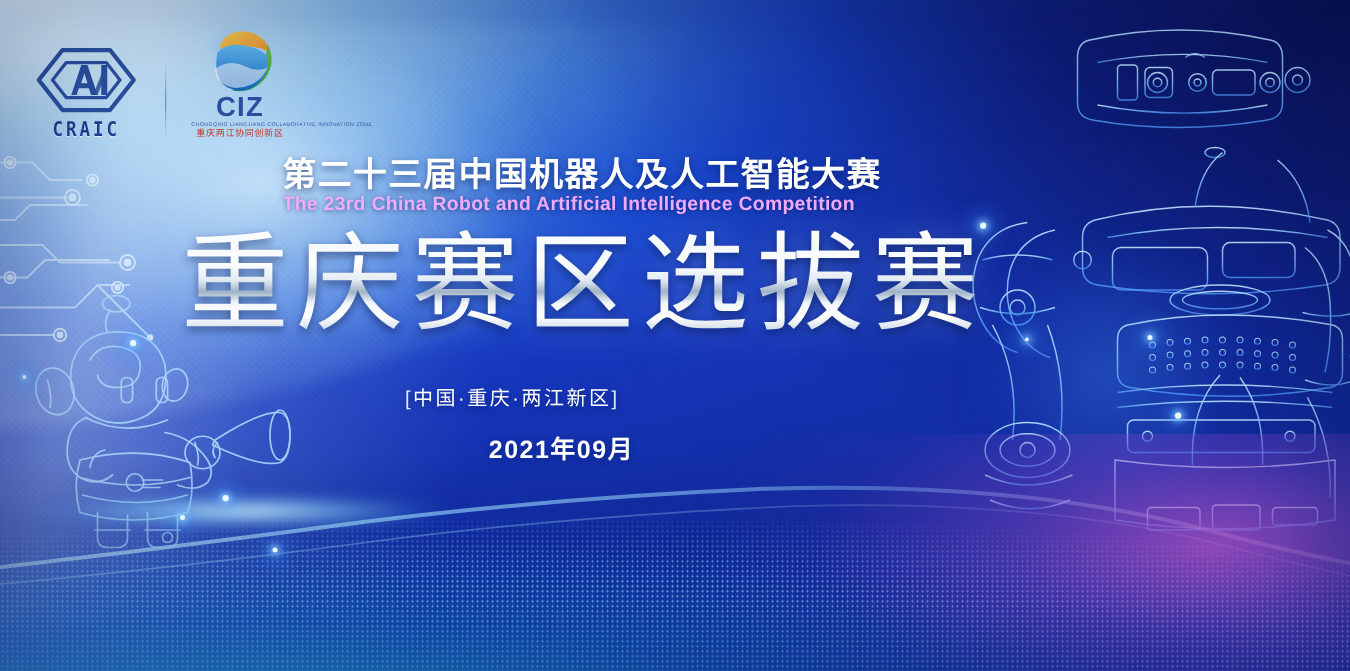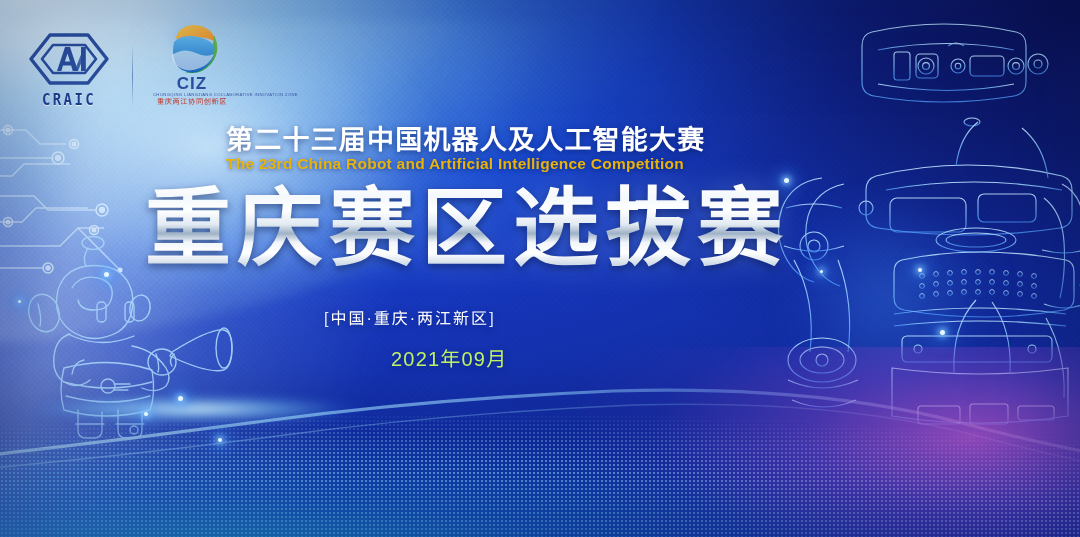--- a/index.html
+++ b/index.html
@@ -113,44 +113,44 @@
     color:#1d3f8f;
     text-shadow:0 1px 0 rgba(255,255,255,.75);
     transform:scaleY(1.15);
   }
   .logo-divider { width:1px; height:62px; background:linear-gradient(to bottom, rgba(40,80,160,0), rgba(40,80,160,.55), rgba(40,80,160,0)); }
   .logo-ciz { width:78px; text-align:center; }
   .ciz-mark { width:56px; height:52px; display:block; margin:0 auto; }
   .ciz-word {
     margin-top:1px;
     font-family:"Liberation Sans", sans-serif;
-    font-weight:700; font-size:17px; letter-spacing:1px; color:#2b4fa0;
+    font-weight:700; font-size:22px; letter-spacing:1px; color:#2b4fa0;
     line-height:1;
   }
   .ciz-en { font-size:4.2px; letter-spacing:.35px; color:#3a5aa8; line-height:1.3; white-space:nowrap; }
   .ciz-cn { font-size:7.2px; letter-spacing:.6px; color:#c0392b; font-weight:400; line-height:1.35; white-space:nowrap; }
 
   .title-cn {
     position:absolute; left:226px; top:118px;
     font-size:27px; font-weight:700; letter-spacing:1.2px;
     color:#ffffff;
     text-shadow:0 2px 6px rgba(6,24,90,.55);
     white-space:nowrap;
   }
   .title-en {
     position:absolute; left:226px; top:155px;
     font-size:15.5px; font-weight:700; letter-spacing:.25px;
-    color:#eab308;
+    color:#f0abfc;
     text-shadow:0 1px 4px rgba(6,24,90,.55);
     white-space:nowrap;
   }
 
   .headline {
     position:absolute; left:145px; top:183px;
-    font-size:86px; font-weight:700; letter-spacing:6px;
+    font-size:86px; font-weight:400; letter-spacing:6px;
     line-height:1.05;
     white-space:nowrap;
     background:linear-gradient(to bottom,
         #ffffff 0%, #f4f8fc 16%, #ffffff 30%,
         #e2eaf2 46%, #9fb2c6 56%, #f2f6fa 66%,
         #ffffff 78%, #c9d6e4 92%, #8d9fb4 100%);
     -webkit-background-clip:text; background-clip:text;
     -webkit-text-fill-color:transparent; color:transparent;
     filter:drop-shadow(0 3px 4px rgba(4,18,70,.55)) drop-shadow(0 0 14px rgba(150,200,255,.30));
   }
@@ -159,22 +159,22 @@
     position:absolute; left:324px; top:305px;
     font-size:16px; font-weight:400; letter-spacing:2px;
     color:#ffffff;
     text-shadow:0 2px 6px rgba(6,24,90,.5);
     white-space:nowrap;
   }
   .place .bk { color:#dfeaff; font-weight:300; }
 
   .date {
     position:absolute; left:391px; top:343px;
-    font-size:20px; font-weight:400; letter-spacing:1.2px;
-    color:#bef264;
+    font-size:20px; font-weight:700; letter-spacing:1.2px;
+    color:#ffffff;
     text-shadow:0 2px 6px rgba(6,24,90,.5);
     white-space:nowrap;
   }
 
   .vignette {
     position:absolute; inset:0; pointer-events:none;
     box-shadow:inset 0 0 90px 20px rgba(6,18,70,.28);
   }
 </style>
 </head>

